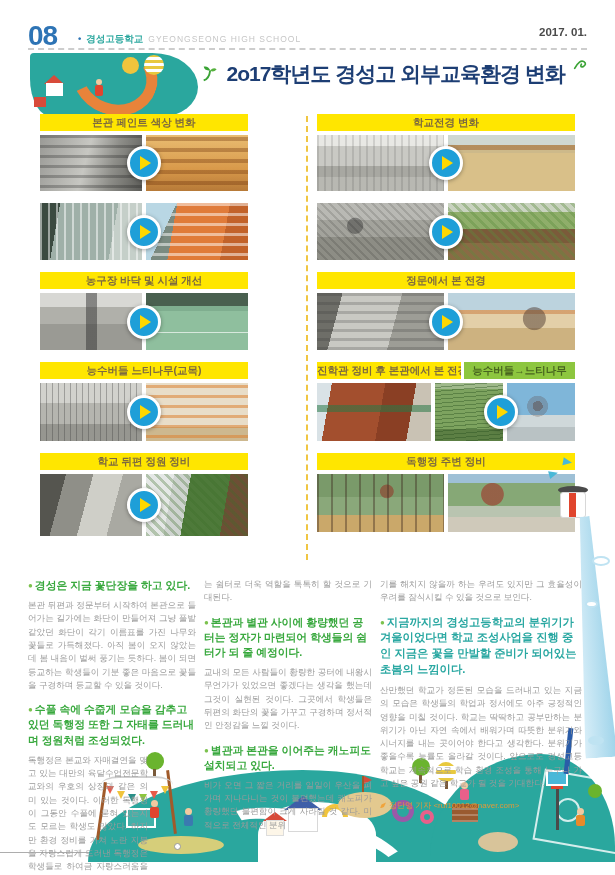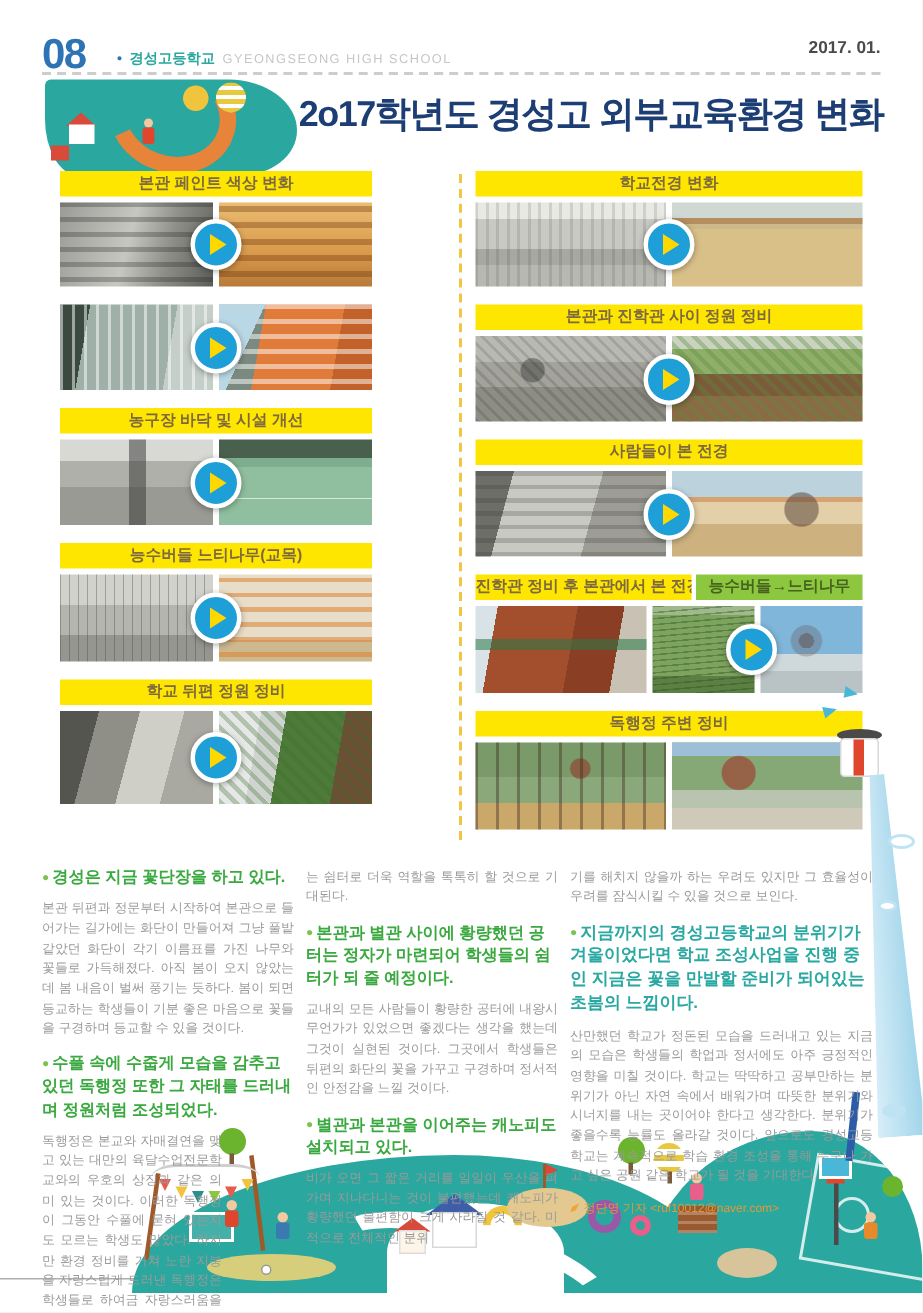--- a/index.html
+++ b/index.html
@@ -27,21 +27,21 @@
   .blob .b-tree2{position:absolute;left:114px;top:2px;width:20px;height:20px;border-radius:50%;
         background-image:repeating-linear-gradient(0deg,#e8c93e 0 3px,#fff 3px 6px),
         repeating-linear-gradient(90deg,rgba(122,182,72,.85) 0 3px,rgba(255,255,255,.45) 3px 6px)}
   .blob .b-girl-h{position:absolute;left:66px;top:26px;width:6px;height:6px;border-radius:50%;background:#f2c9a0}
   .blob .b-girl-b{position:absolute;left:65px;top:32px;width:8px;height:11px;border-radius:2px;background:#e0452e}
   .sprig{position:absolute;left:52px;top:114px;width:10px;height:8px}
   .sprig i{position:absolute;width:7px;height:3px;border-radius:50%;background:#4aa546;display:block}
   .sprig i:last-child{top:5px;left:3px;transform:rotate(25deg)}
   
   .titlewrap{position:absolute;left:200px;top:60px;width:388px;display:flex;align-items:center;justify-content:center;gap:8px}
-  .ptitle{font-size:24px;font-weight:bold;color:#1d3e74;letter-spacing:-1px;white-space:nowrap}
+  .ptitle{font-size:21px;font-weight:bold;color:#1d3e74;letter-spacing:-1px;white-space:nowrap}
   .curl{transform:translateY(-9px)}
   
   .colL{position:absolute;left:40px;top:114px;width:208px}
   .colR{position:absolute;left:317px;top:114px;width:258px}
   .vdash{position:absolute;left:306px;top:116px;height:444px;border-left:2px dashed #f0c643}
   .card{margin-bottom:12px}
   .labelrow{display:flex;gap:3px;margin-bottom:4px}
   .label{flex:1;height:17px;line-height:17px;font-size:10.5px;font-weight:bold;text-align:center;
          background:#ffe600;color:#7d6a3e;overflow:hidden;white-space:nowrap}
   .label.g{background:#8dc63f;color:#47641f}
@@ -278,34 +278,31 @@
         </div>
       <div class="pair h56">
         <div class="photo ph-c"></div>
         <div class="photo ph-d"></div>
         <div class="play">
             <i class="tri"></i>
           </div>
       </div>
     </div>
     <div class="card">
-      <div class="labelrow">
-          <div class="label">본관과 진학관 사이 정원 정비</div>
-        </div>
       <div class="pair h57">
         <div class="photo ph-g"></div>
         <div class="photo ph-h"></div>
         <div class="play">
             <i class="tri"></i>
           </div>
       </div>
     </div>
     <div class="card">
       <div class="labelrow">
-        <div class="label">사람들이 본 전경</div>
+        <div class="label">정문에서 본 전경</div>
       </div>
       <div class="pair h57">
         <div class="photo ph-k"></div>
         <div class="photo ph-l"></div>
         <div class="play">
             <i class="tri"></i>
           </div>
       </div>
     </div>
     <div class="card">

